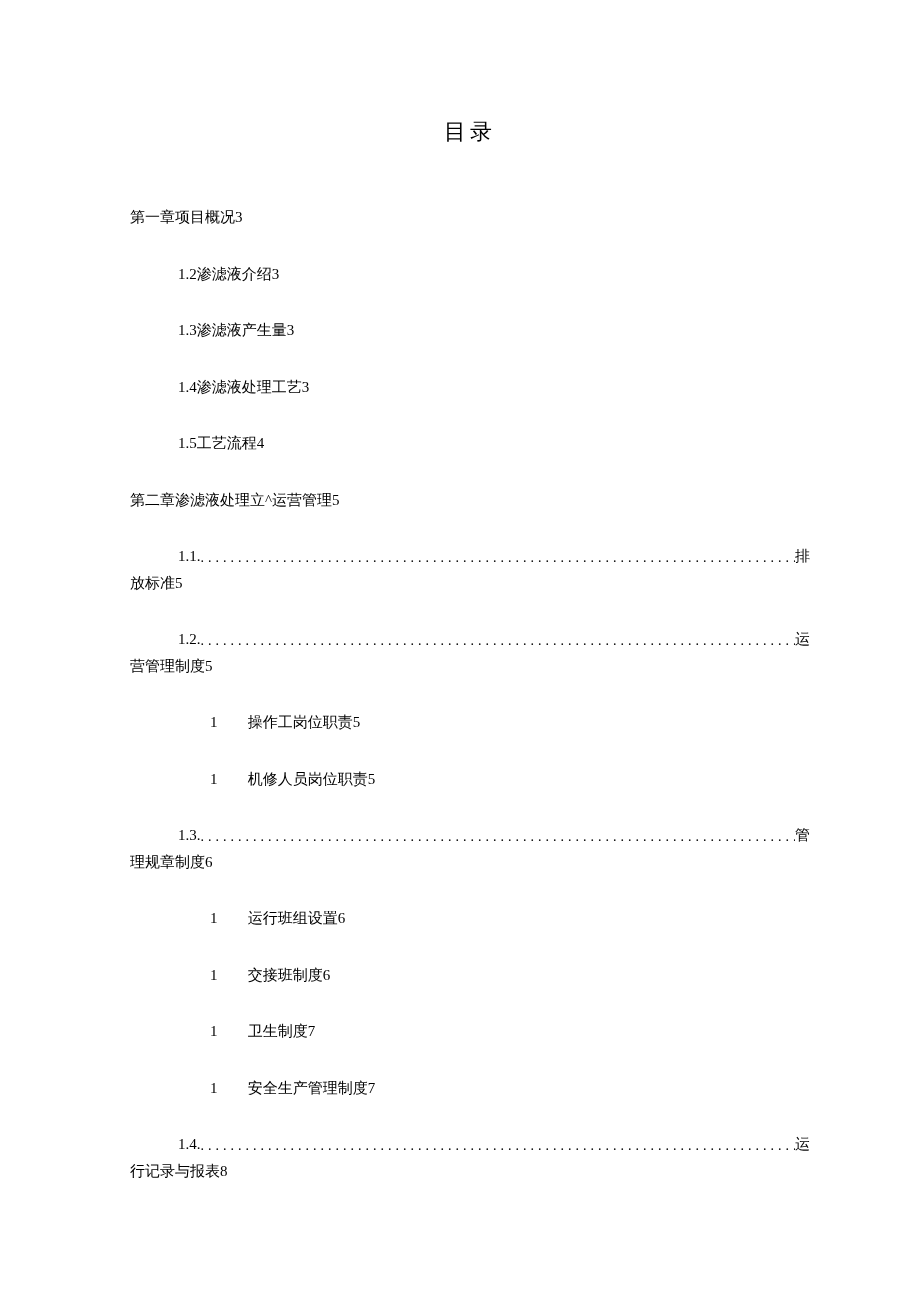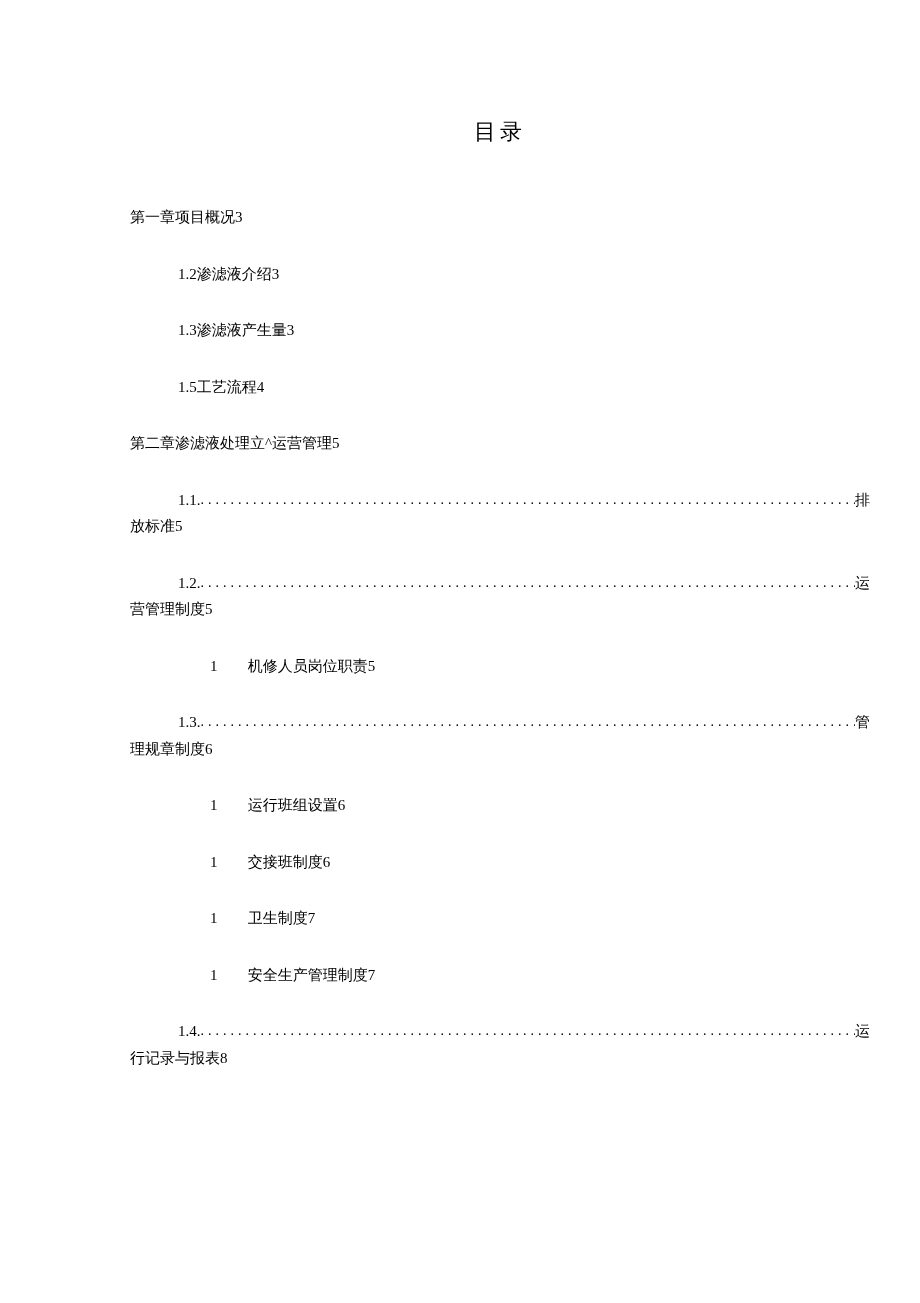--- a/index.html
+++ b/index.html
@@ -13,21 +13,21 @@
     min-height: 1303px;
     font-family: "SimSun", "宋体", serif;
     color: #000;
     font-size: 15px;
     line-height: 1.5;
     box-sizing: border-box;
     padding-top: 115px;
   }
   .content {
     margin-left: 130px;
-    margin-right: 50px;
+    margin-right: 110px;
   }
   .title {
     text-align: center;
     font-size: 22px;
     letter-spacing: 4px;
     margin-bottom: 58px;
   }
   .toc-line {
     margin-bottom: 34px;
   }
@@ -36,21 +36,21 @@
   }
   .indent-subsub {
     padding-left: 80px;
   }
   .subsub-num {
     display: inline-block;
     width: 34px;
   }
   .dotted {
     display: flex;
-    align-items: flex-start;
+    align-items: flex-end;
     margin-bottom: 0;
   }
   .dotted .prefix {
     white-space: nowrap;
   }
   .dotted .leader {
     flex: 1;
     overflow: hidden;
     white-space: nowrap;
     letter-spacing: 4px;
@@ -70,20 +70,21 @@
 <body>
 
 <div class="page">
   <div class="content">
 
     <div class="title">目录</div>
 
     <div class="toc-line">第一章项目概况3</div>
     <div class="toc-line indent-sub">1.2渗滤液介绍3</div>
     <div class="toc-line indent-sub">1.3渗滤液产生量3</div>
+    <div class="toc-line indent-sub">1.4渗滤液处理工艺3</div>
     <div class="toc-line indent-sub">1.5工艺流程4</div>
 
     <div class="toc-line">第二章渗滤液处理立^运营管理5</div>
 
     <div class="wrap-line">
       <div class="dotted indent-sub">
         <span class="prefix">1.1.</span>
         <span class="leader">..................................................................................................</span>
         <span class="suffix">排</span>
       </div>
@@ -92,20 +93,24 @@
 
     <div class="wrap-line">
       <div class="dotted indent-sub">
         <span class="prefix">1.2.</span>
         <span class="leader">..................................................................................................</span>
         <span class="suffix">运</span>
       </div>
       <div class="wrap-continuation">营管理制度5</div>
     </div>
 
+    <div class="toc-line indent-subsub">
+      <span class="subsub-num">1</span>
+      <span>操作工岗位职责5</span>
+    </div>
     <div class="toc-line indent-subsub">
       <span class="subsub-num">1</span>
       <span>机修人员岗位职责5</span>
     </div>
 
     <div class="wrap-line">
       <div class="dotted indent-sub">
         <span class="prefix">1.3.</span>
         <span class="leader">..................................................................................................</span>
         <span class="suffix">管</span>

